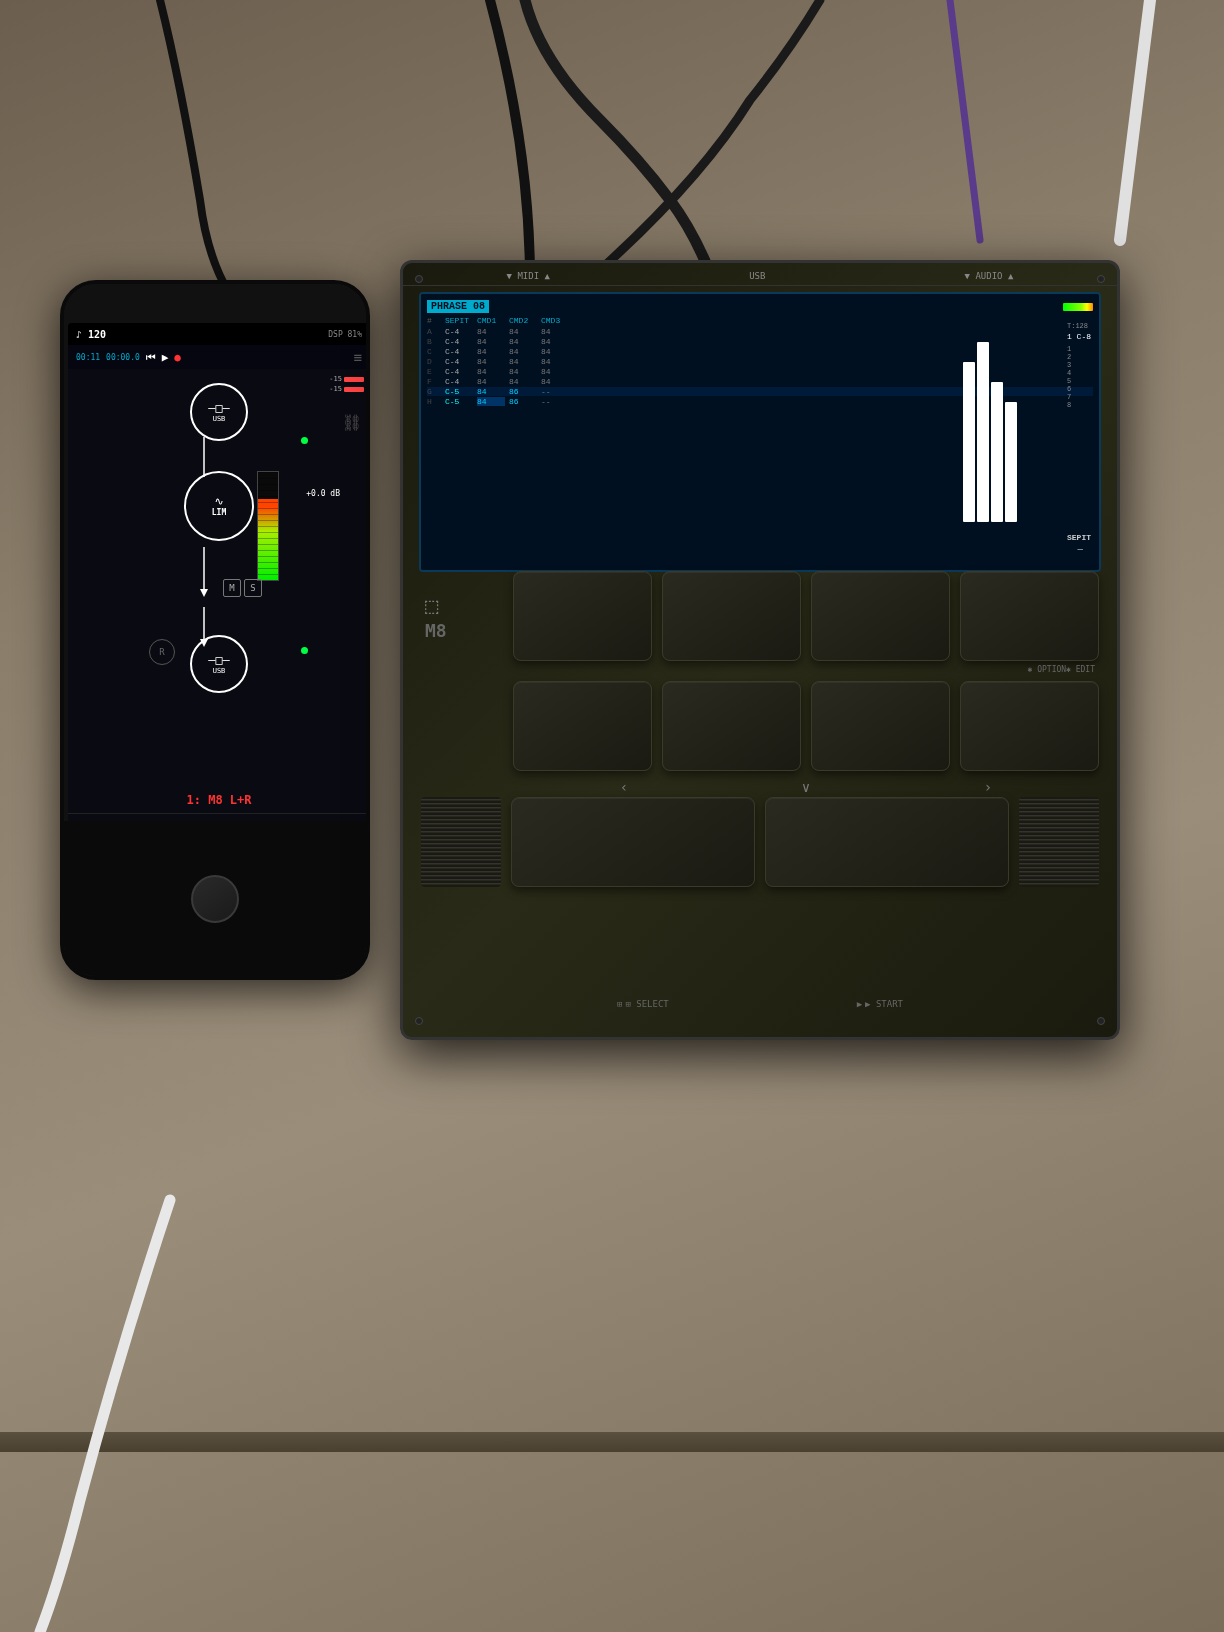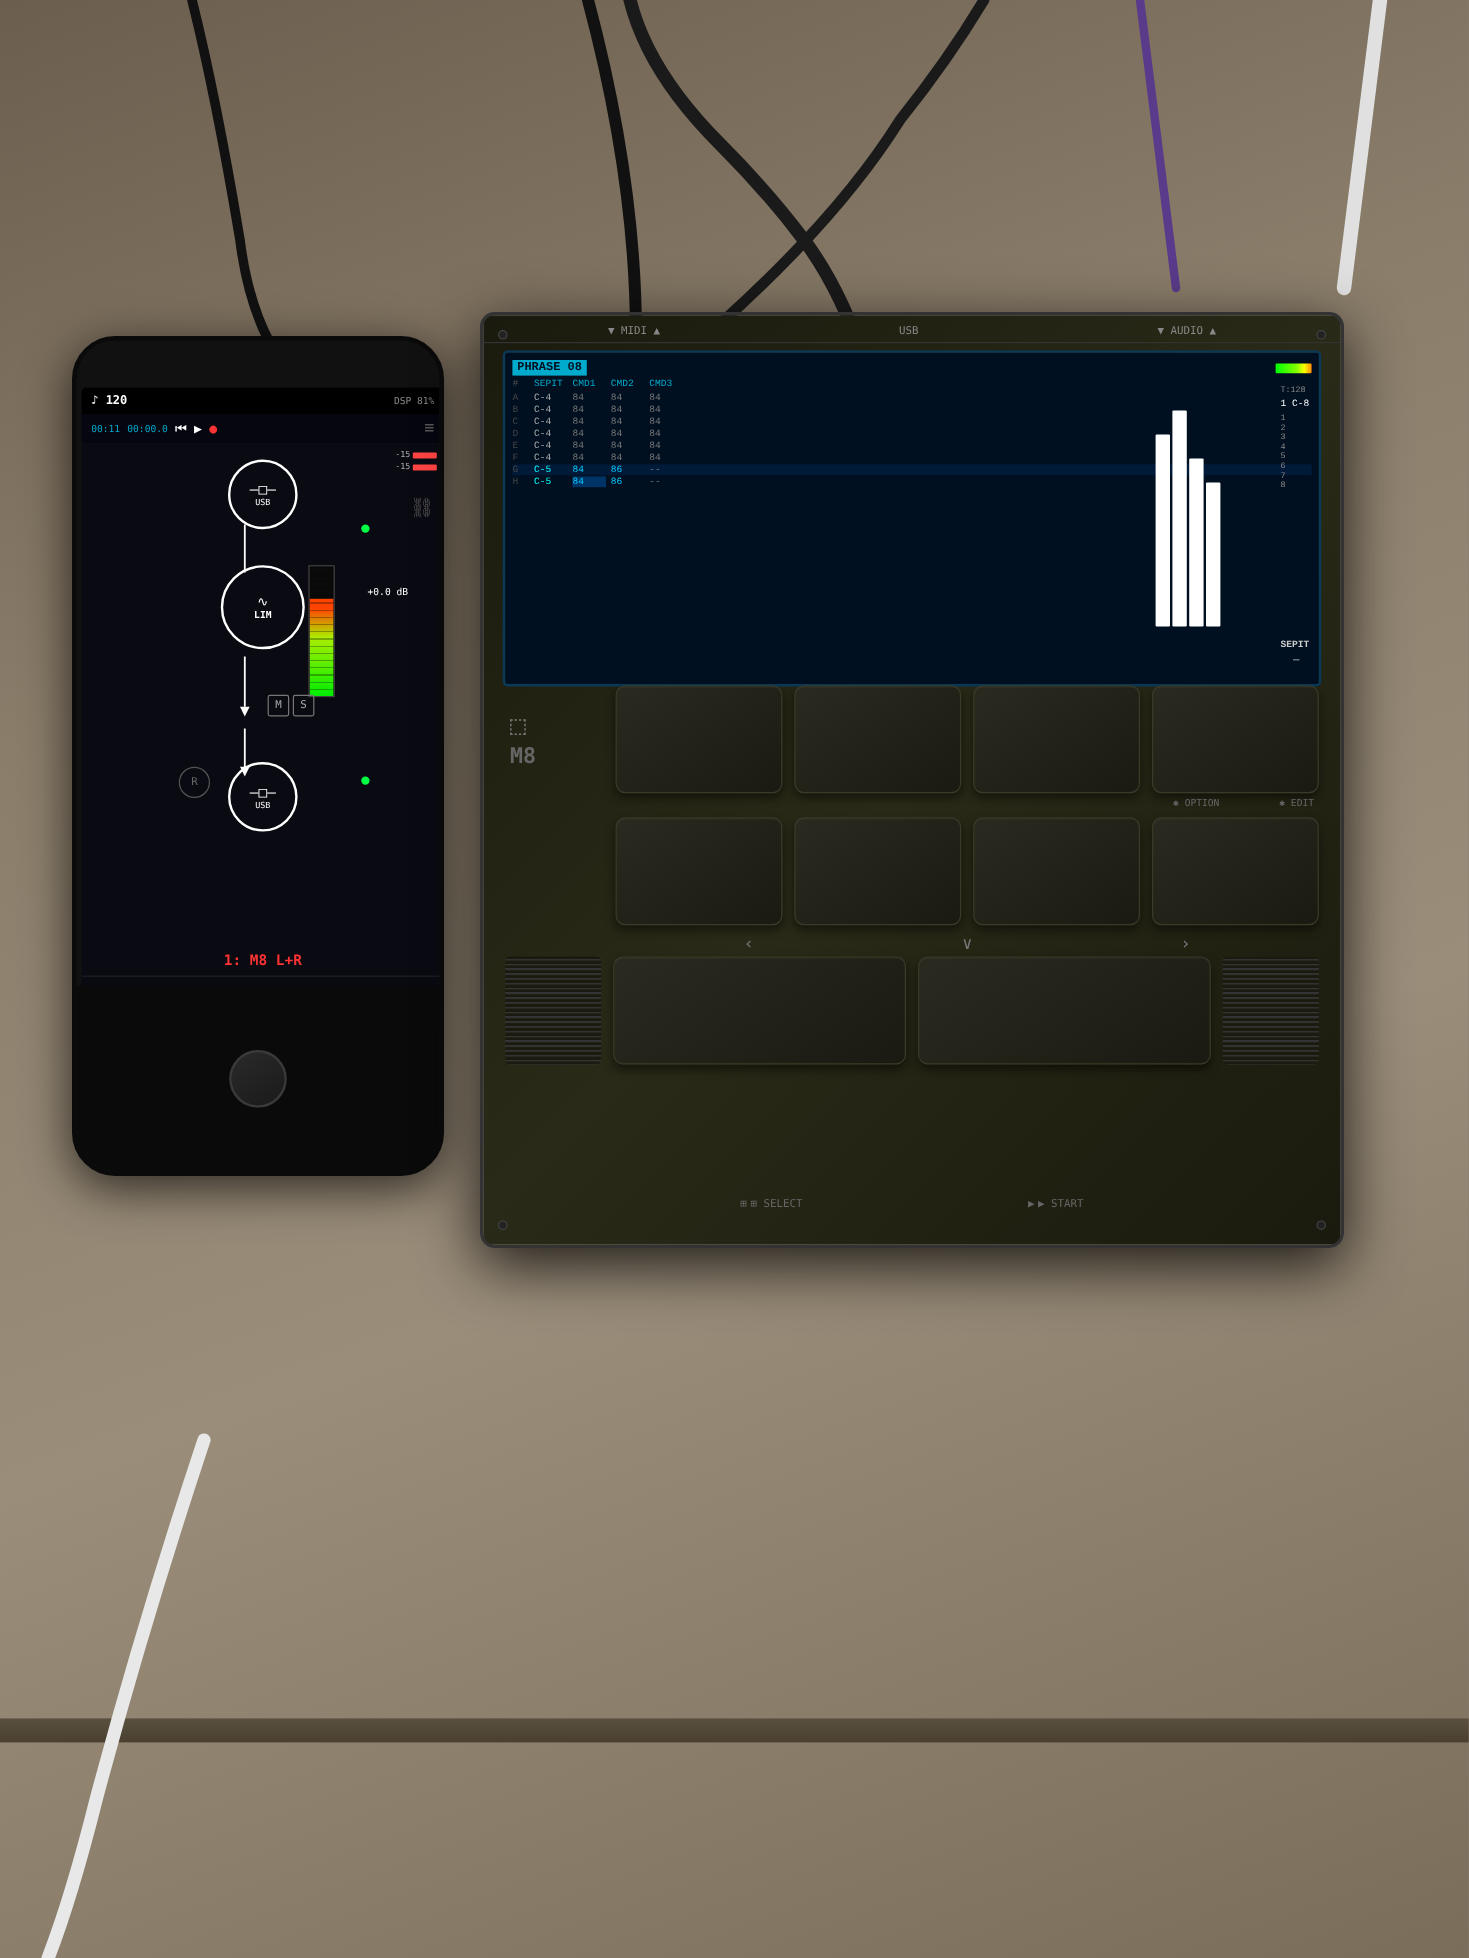--- a/index.html
+++ b/index.html
@@ -449,21 +449,21 @@
     <div style="color:#666;font-size:18px;font-weight:bold;margin-top:2px;">M8</div>
   </div>
 
   <div style="position:absolute;top:308px;left:110px;right:18px;display:grid;grid-template-columns:repeat(4,1fr);gap:10px;">
     <div class="m8-btn"></div>
     <div class="m8-btn"></div>
     <div class="m8-btn"></div>
     <div class="m8-btn"></div>
   </div>
 
-  <div style="position:absolute;top:402px;right:18px;width:310px;display:flex;justify-content:flex-end;gap:50px;padding-right:4px;">
+  <div style="position:absolute;top:402px;right:18px;width:310px;display:flex;justify-content:flex-end;padding-right:4px;">
     <span style="color:#666;font-size:8px;">✱ OPTION</span>
     <span style="color:#666;font-size:8px;">✱ EDIT</span>
   </div>
 
   <div style="position:absolute;top:418px;left:110px;right:18px;display:grid;grid-template-columns:repeat(4,1fr);gap:10px;">
     <div class="m8-btn"></div>
     <div class="m8-btn"></div>
     <div class="m8-btn"></div>
     <div class="m8-btn"></div>
   </div>

